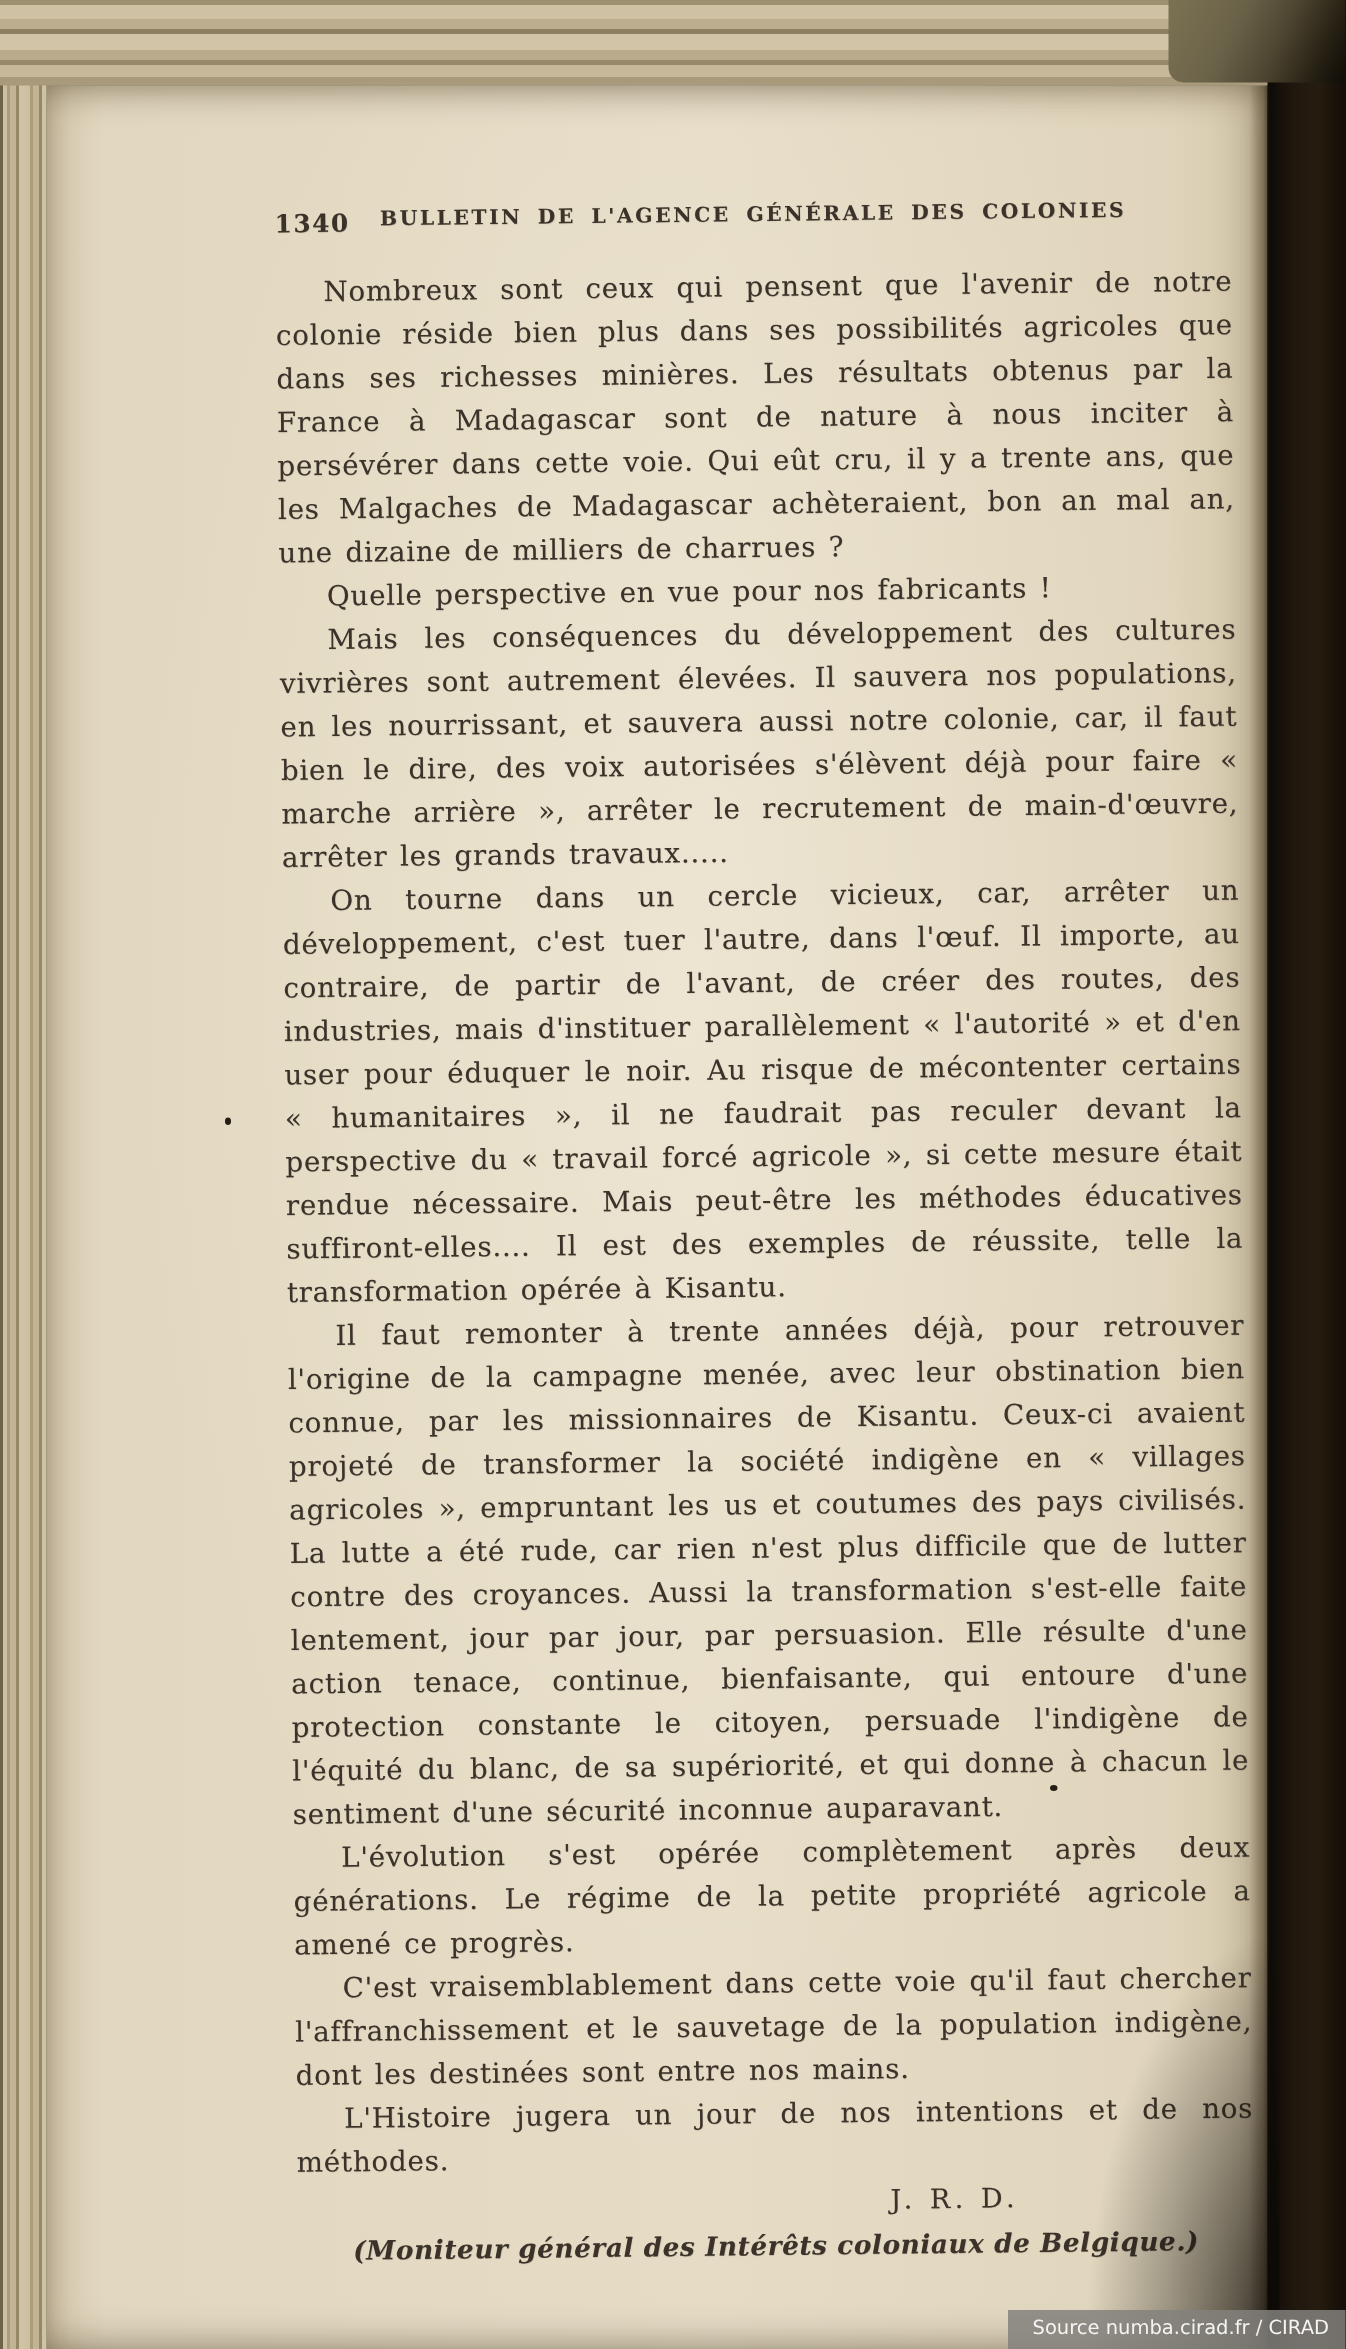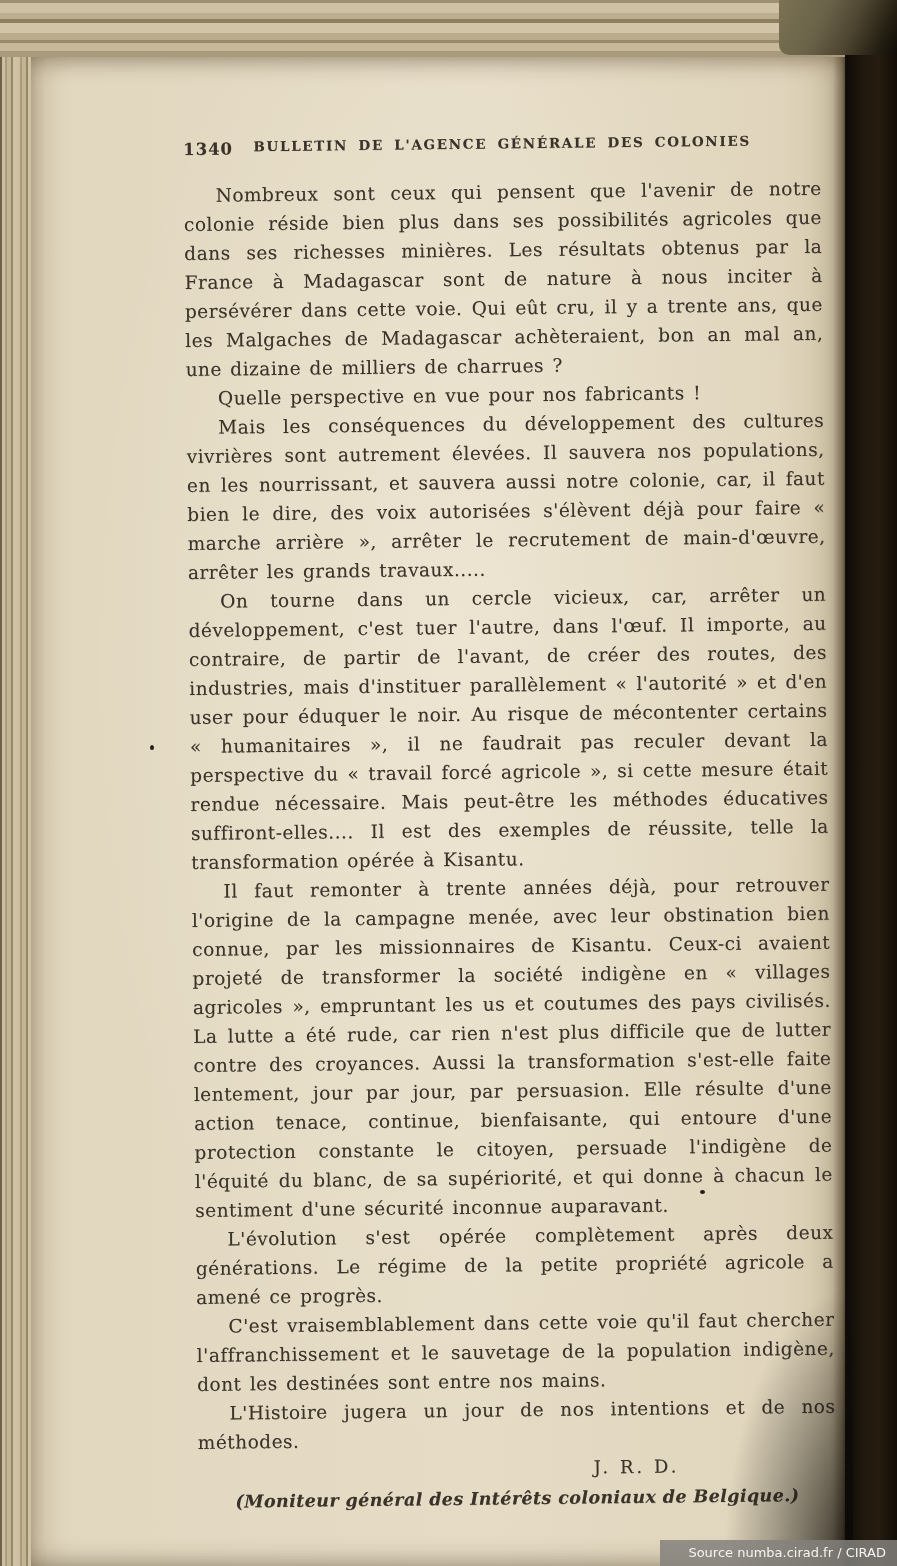--- a/index.html
+++ b/index.html
@@ -118,21 +118,21 @@
     text-align:center;
   }
 
   .speck { position:absolute; background:#241d14; border-radius:50%; z-index:3; }
   .speck.s1 { left:150px; top:745px; width:4px; height:5px; }
   .speck.s2 { left:700px; top:1190px; width:5px; height:4px; }
 
   
   .source-bar {
     position:absolute; right:0; bottom:0;
-    padding:5px 11px 6px 28px;
+    padding:5px 11px 6px 16px;
     background:rgba(132,129,124,0.85);
     color:#f5f4f2;
     font-family:"DejaVu Sans", sans-serif;
     font-size:13px;
     z-index:6;
   }
 </style>
 </head>
 <body>
 

